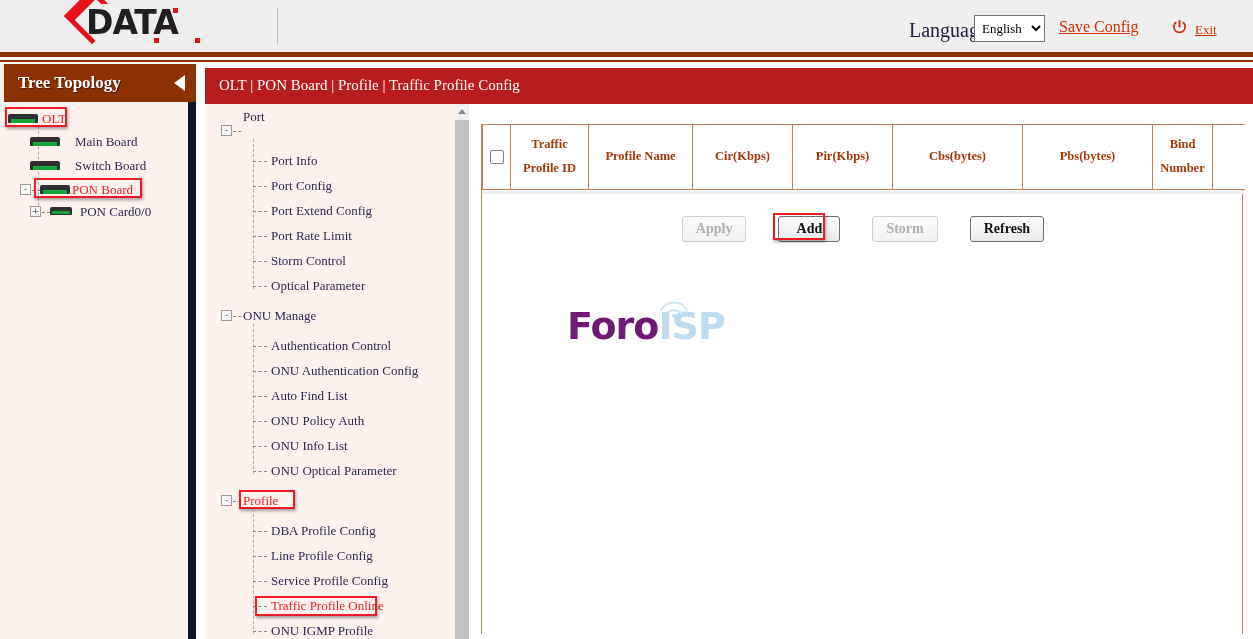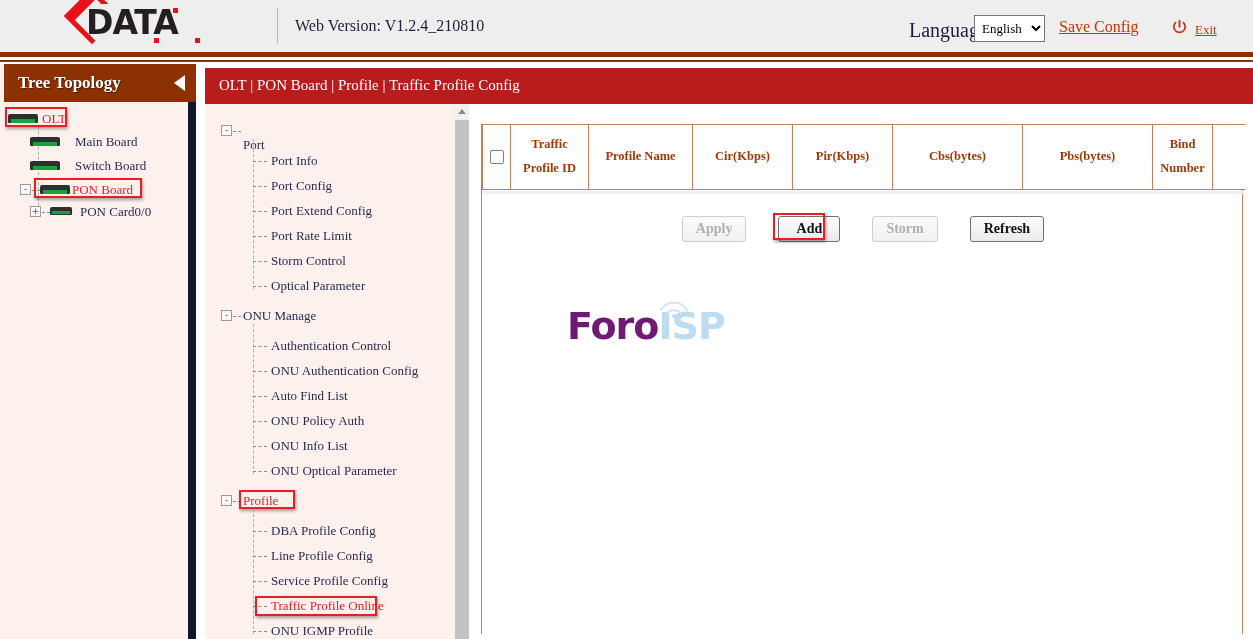--- a/index.html
+++ b/index.html
@@ -279,21 +279,20 @@
     <div class="logo-diamond-inner"></div>
     <div class="logo-cut"></div>
     <div class="logo-text">DATA</div>
     <div class="logo-dot" style="left:88px;top:38px;"></div>
     <div class="logo-dot" style="left:129px;top:38px;"></div>
     <div class="logo-dot" style="left:107px;top:8px;"></div>
   </div>
 
   <div id="header-divider"></div>
 
-  <div id="web-version">Web Version: V1.2.4_210810</div>
   <div id="lang-label">Language</div>
 
   <select id="lang-select">
     <option>English</option>
   </select>
 
   <div id="save-config">Save Config</div>
 
   <svg id="power-icon" viewBox="0 0 24 24">
     <path d="M12 2.5 L12 11" stroke="#d22a0c" stroke-width="2.6" fill="none" stroke-linecap="round"></path>
@@ -364,21 +363,21 @@
 </div>
 
 <div id="breadcrumb-bar">
   <div id="breadcrumb-text">OLT | PON Board | Profile | Traffic Profile Config</div>
 </div>
 
 <div id="menu-panel">
 
   <div class="exp-box" style="left:16px; top:21px;">-</div>
   <div class="hline" style="left:28px; top:27px; width:8px;"></div>
-  <div class="menu-group" style="left:38px; top:33px;text-align:right;">Port</div>
+  <div class="menu-group" style="left:38px; top:5px;text-align:right;">Port</div>
   <div class="vline" style="left:48px; top:35px; height:150px;"></div>
 
   <div class="leaf-dashes" style="left:48px; top:57px;"></div>
   <div class="menu-leaf" style="left:66px; top:49px;">Port Info</div>
   <div class="leaf-dashes" style="left:48px; top:82px;"></div>
   <div class="menu-leaf" style="left:66px; top:74px;">Port Config</div>
   <div class="leaf-dashes" style="left:48px; top:107px;"></div>
   <div class="menu-leaf" style="left:66px; top:99px;">Port Extend Config</div>
   <div class="leaf-dashes" style="left:48px; top:132px;"></div>
   <div class="menu-leaf" style="left:66px; top:124px;">Port Rate Limit</div>

